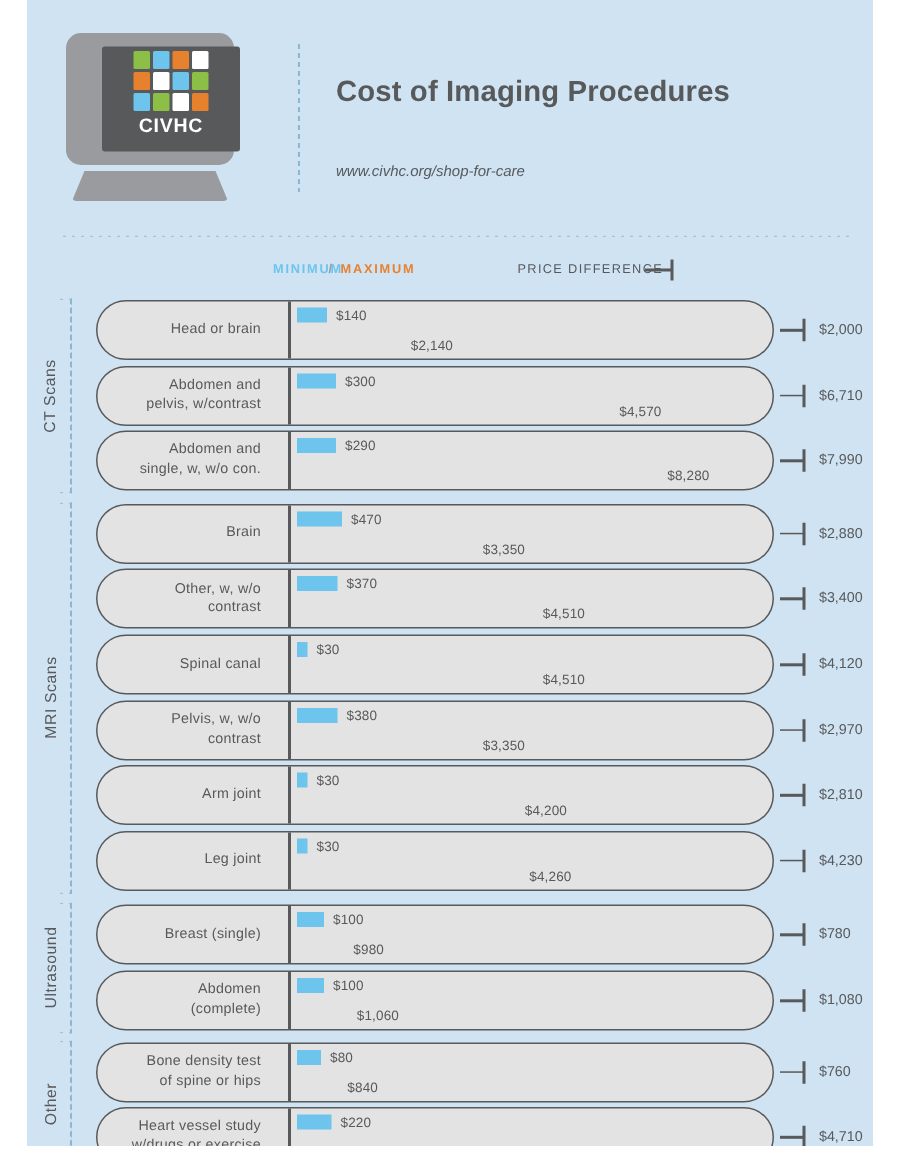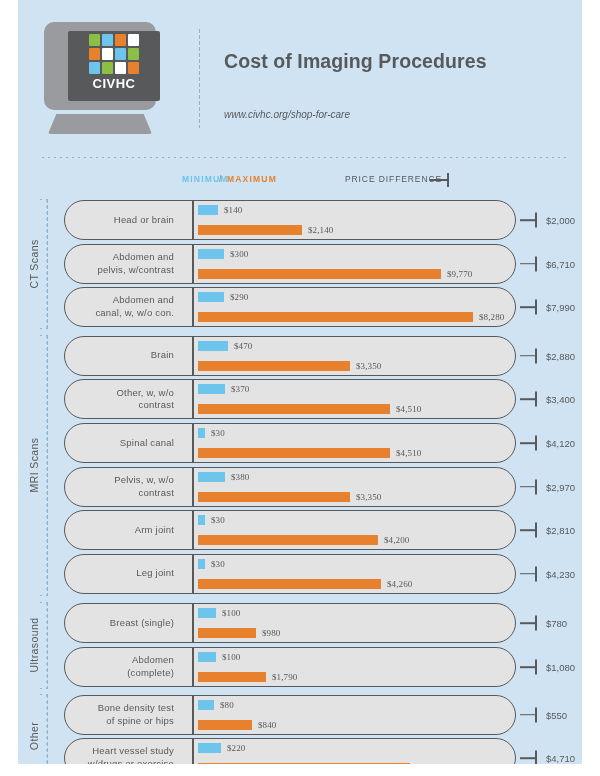--- a/index.html
+++ b/index.html
@@ -120,23 +120,23 @@
     border-radius:999px;box-sizing:border-box;
   }
   .rowlabel{
     position:absolute;left:8px;top:0;width:110px;height:100%;
     display:flex;align-items:center;justify-content:flex-end;
     text-align:right;padding-right:8px;box-sizing:border-box;
     font-size:9.5px;color:#58595b;line-height:1.35;letter-spacing:.2px;
   }
   .divider{position:absolute;left:128px;top:1px;bottom:1px;width:1.8px;background:#58595b;}
   .bars{position:absolute;left:134px;top:0;right:8px;height:100%;}
-  .barline{position:absolute;left:0;height:10px;display:flex;align-items:flex-end;font-family:Liberation Serif, serif;}
+  .barline{position:absolute;left:0;height:10px;display:flex;align-items:flex-end;}
   .barline.min{top:calc(50% - 15px);}
-  .barline.max{top:calc(50% + 5px);}
+  .barline.max{top:calc(50% + 5px);flex-direction:column;}
   .bar{height:10px;display:block;}
   .bar.min{background:#6dc4ec;}
   .bar.max{background:#e8812e;}
   .barval{font-size:9px;color:#58595b;margin-left:6px;white-space:nowrap;letter-spacing:.1px;}
 
   
   .diff{position:absolute;width:66px;text-align:right;}
   .diff .dh{position:absolute;left:0;top:50%;width:16px;height:1.6px;
             background:#58595b;transform:translateY(-50%);}
   .diff .dv{position:absolute;left:15px;top:50%;width:1.6px;height:15px;
@@ -255,30 +255,30 @@
           </div>
         </div>
         <div class="divider"></div>
         <div class="bars">
           <div class="barline min">
             <div class="bar min" style="width: 26px;"></div>
             <div class="barval">$300</div>
           </div>
           <div class="barline max">
             <div class="bar max" style="width: 243px;"></div>
-            <div class="barval">$9,770</div>
+            <div class="barval">$4,570</div>
           </div>
         </div>
       </div>
       <div class="row" style="top: 287.2px; height: 40px;">
         <div class="pill"></div>
         <div class="rowlabel">
           <div>
             <div>Abdomen and</div>
-            <div>canal, w, w/o con.</div>
+            <div>single, w, w/o con.</div>
           </div>
         </div>
         <div class="divider"></div>
         <div class="bars">
           <div class="barline min">
             <div class="bar min" style="width: 26px;"></div>
             <div class="barval">$290</div>
           </div>
           <div class="barline max">
             <div class="bar max" style="width: 275px;"></div>
@@ -430,21 +430,21 @@
           </div>
         </div>
         <div class="divider"></div>
         <div class="bars">
           <div class="barline min">
             <div class="bar min" style="width: 18px;"></div>
             <div class="barval">$100</div>
           </div>
           <div class="barline max">
             <div class="bar max" style="width: 68px;"></div>
-            <div class="barval">$1,790</div>
+            <div class="barval">$1,060</div>
           </div>
         </div>
       </div>
       <div class="row" style="top: 694.6px; height: 40px;">
         <div class="pill"></div>
         <div class="rowlabel">
           <div>
             <div>Bone density test</div>
             <div>of spine or hips</div>
           </div>
@@ -534,20 +534,20 @@
       <div class="dval">$780</div>
     </div>
     <div class="diff" style="left: 502px; top: 647px; height: 40px;">
       <div class="dh"></div>
       <div class="dv"></div>
       <div class="dval">$1,080</div>
     </div>
     <div class="diff" style="left: 502px; top: 694.6px; height: 40px;">
       <div class="dh"></div>
       <div class="dv"></div>
-      <div class="dval">$550</div>
+      <div class="dval">$760</div>
     </div>
     <div class="diff" style="left: 502px; top: 738.2px; height: 40px;">
       <div class="dh"></div>
       <div class="dv"></div>
       <div class="dval">$4,710</div>
     </div>
   </div>
 
 </body></html>

